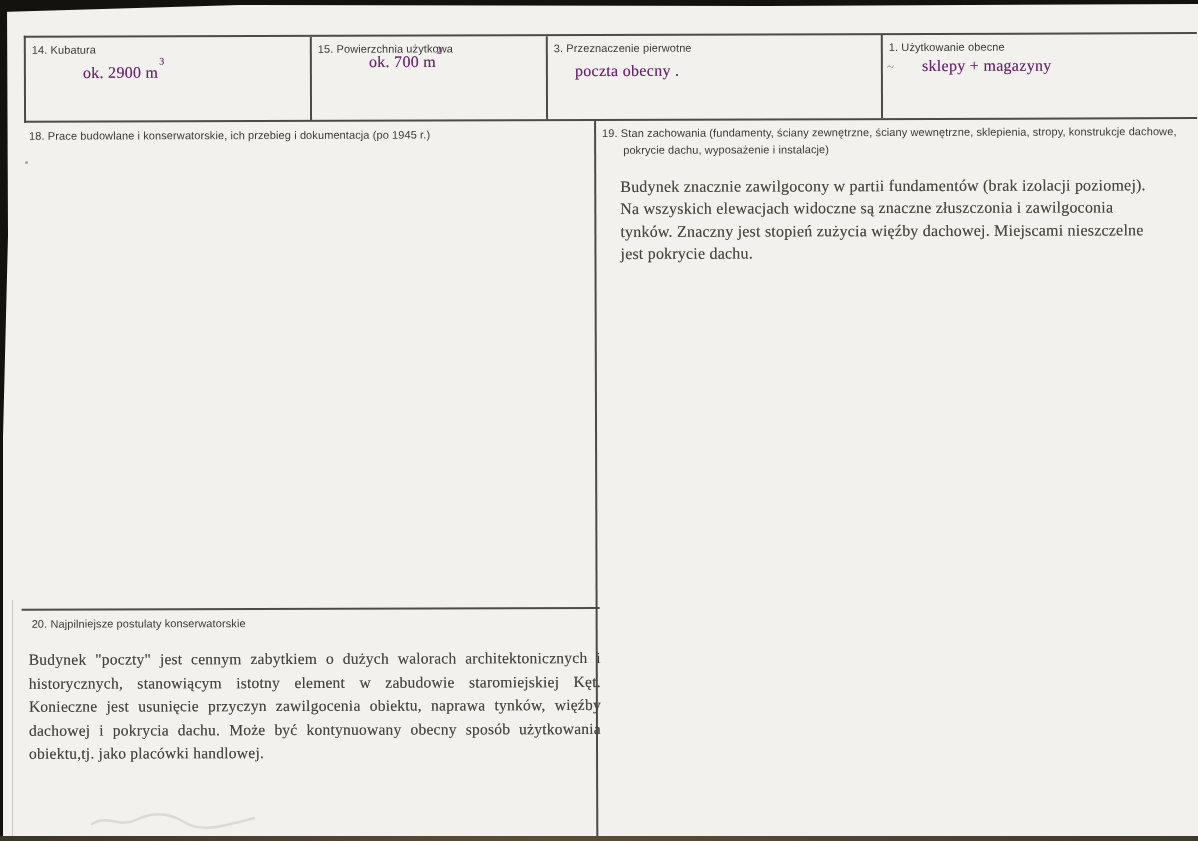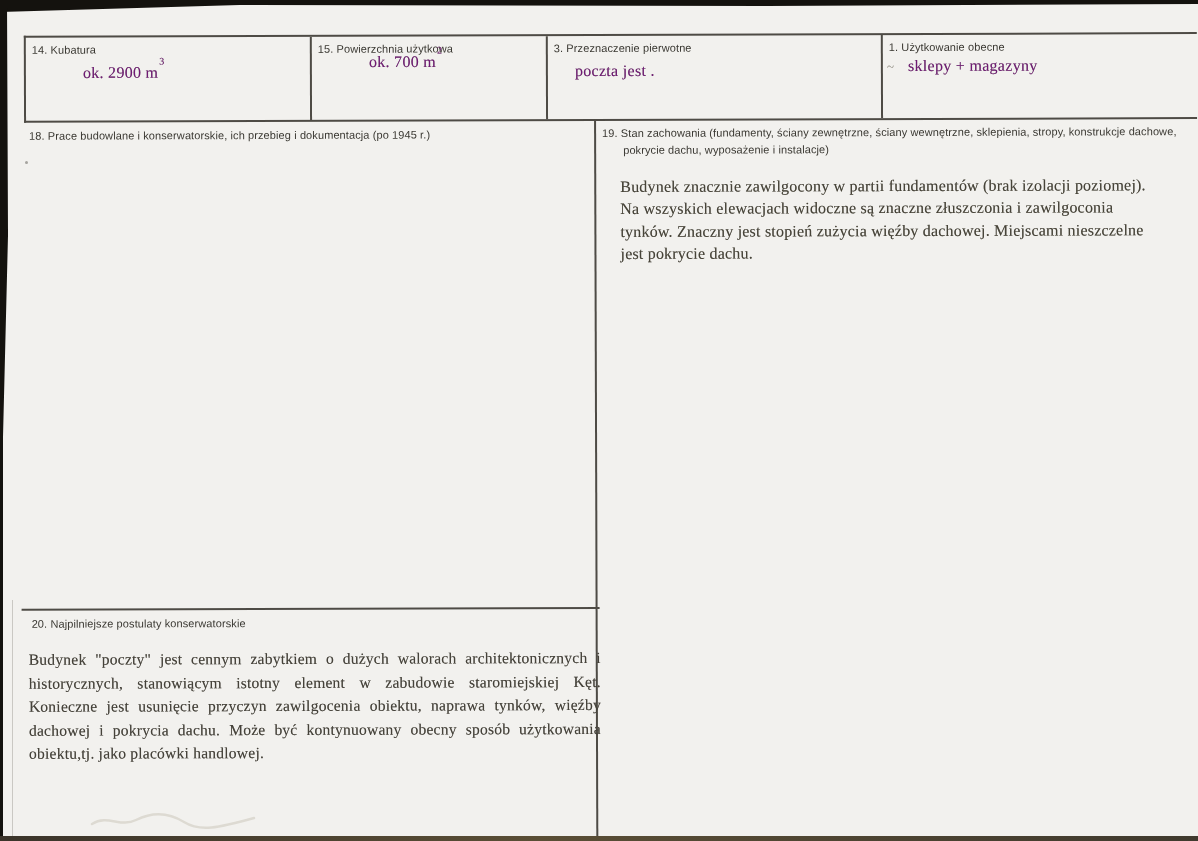--- a/index.html
+++ b/index.html
@@ -39,21 +39,21 @@
   .c16{width:335px;border-right:2px solid var(--ln);}
   .c17{flex:1;}
 
   .flabel{font:11px/1.35 "Liberation Sans",sans-serif;color:var(--label);
     padding:5px 6px 0 6px;letter-spacing:.1px;}
   .fvalue{position:absolute;font:16px/1.2 "Liberation Serif",serif;color:#701a75;
     letter-spacing:.3px;white-space:nowrap;text-shadow:0 0 .5px rgba(74,71,64,.55);}
   .v14{left:57px;top:25px;}
   .v15{left:57px;top:15px;}
   .v16{left:27px;top:25px;}
-  .v17{left:25px;top:21px;}
+  .v17{left:39px;top:21px;}
   .stray{position:absolute;left:4px;top:24px;font:13px "Liberation Serif",serif;color:#8a867c;}
   sup.unit{font-size:10px;position:relative;top:-7px;left:1px;}
 
   
   .divider{position:absolute;left:595px;top:119px;width:2px;height:717px;background:var(--ln);}
 
   
   .sec18{position:absolute;left:25px;top:121px;width:570px;height:486px;}
   .sec18 .flabel{padding:6px 4px 0 5px;}
 
@@ -87,21 +87,21 @@
       <div class="cell c14">
         <div class="flabel">14. Kubatura</div>
         <div class="fvalue v14"><span>ok. 2900 m</span><sup class="unit">3</sup></div>
       </div>
       <div class="cell c15">
         <div class="flabel">15. Powierzchnia użytkowa</div>
         <div class="fvalue v15"><span>ok. 700 m</span><sup class="unit">2</sup></div>
       </div>
       <div class="cell c16">
         <div class="flabel">3. Przeznaczenie pierwotne</div>
-        <div class="fvalue v16">poczta jest .</div>
+        <div class="fvalue v16">poczta obecny .</div>
       </div>
       <div class="cell c17">
         <div class="flabel">1. Użytkowanie obecne</div>
         <div class="stray">~</div>
         <div class="fvalue v17">sklepy + magazyny</div>
       </div>
     </div>
 
     <div class="divider"></div>
 

